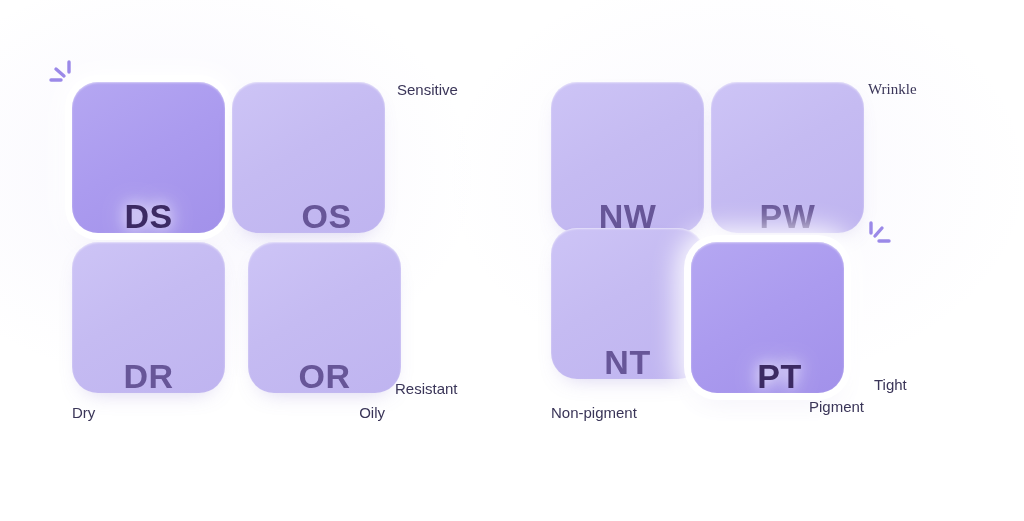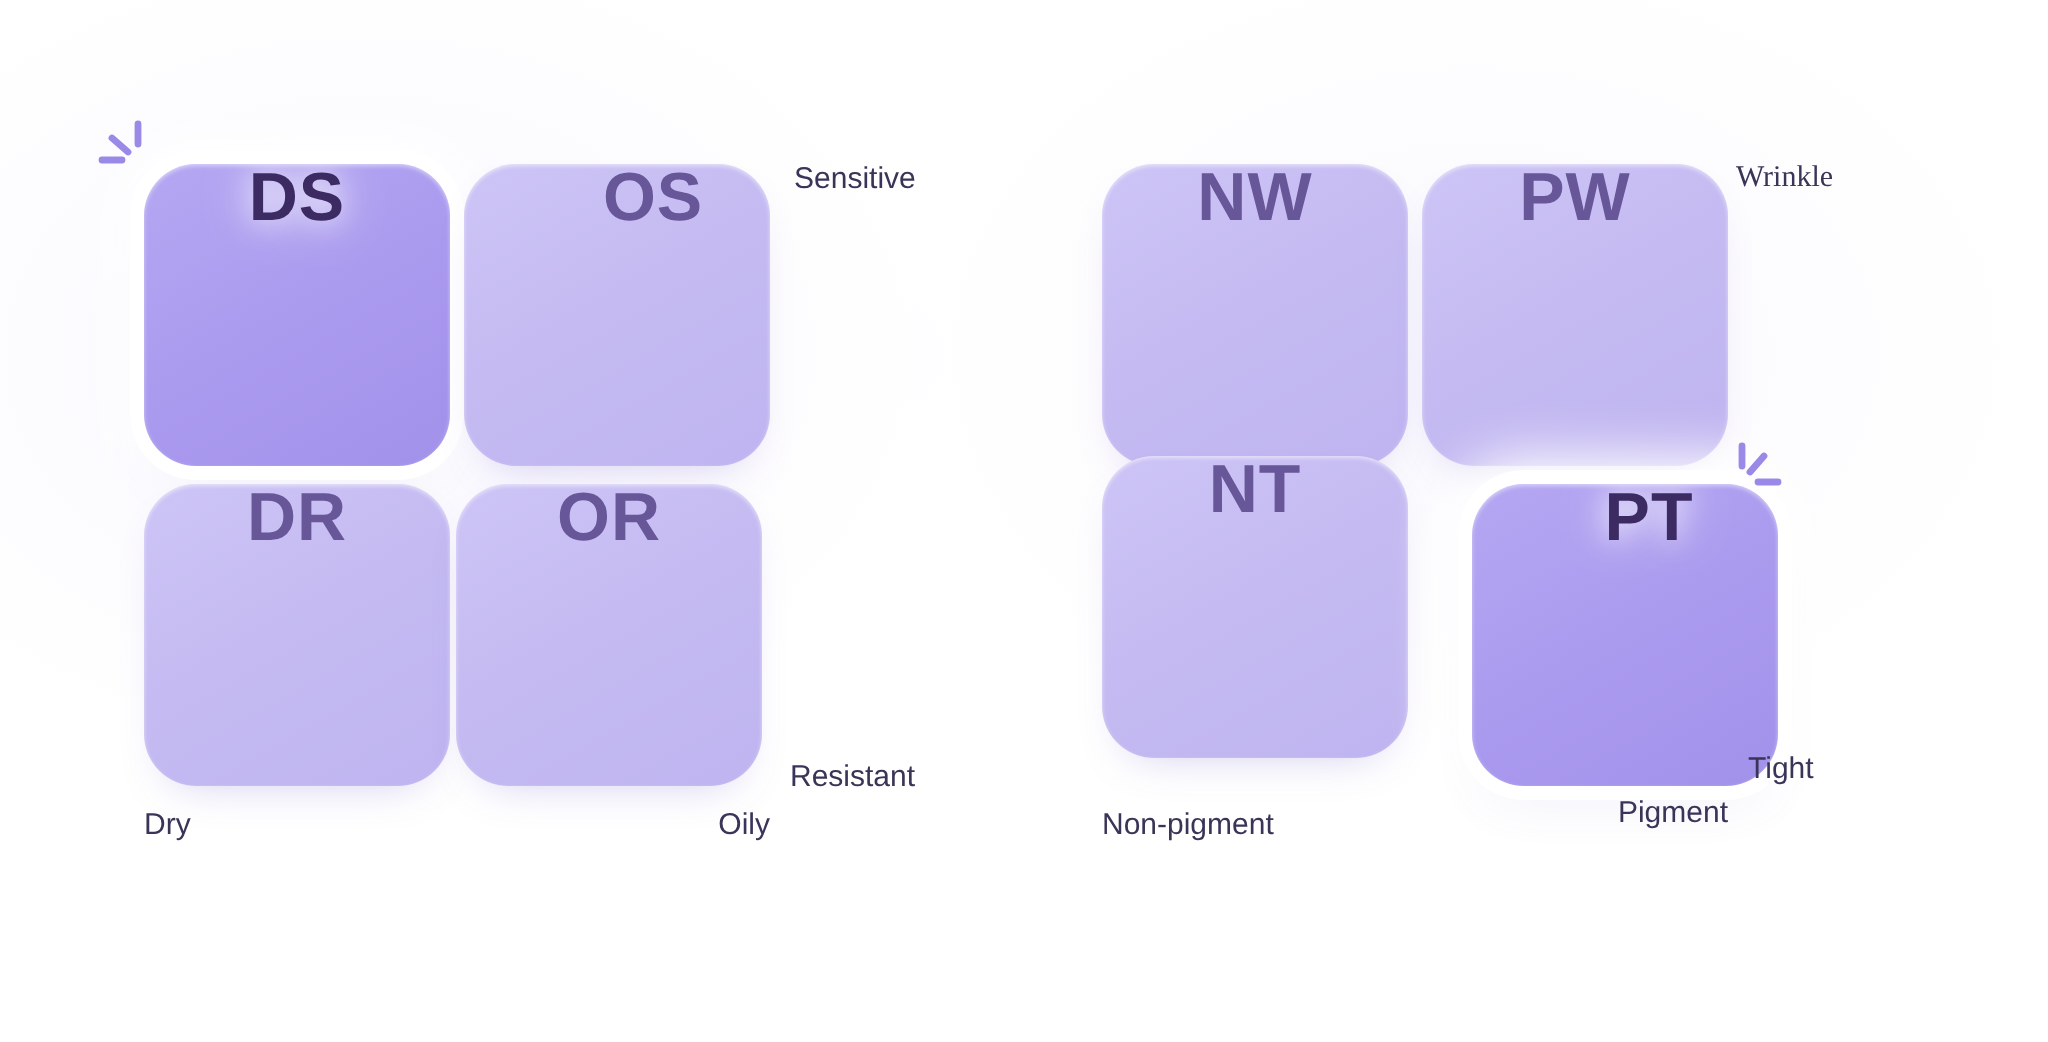--- a/index.html
+++ b/index.html
@@ -33,21 +33,21 @@
     left: 0;
   }
 
   
   .tile {
     position: absolute;
     width: 153px;
     height: 151px;
     border-radius: 26px;
     display: flex;
-    align-items: flex-start;
+    align-items: flex-end;
     justify-content: center;
     box-sizing: border-box;
   }
   .tile .code {
     font-size: 34px;
     font-weight: 700;
     letter-spacing: 0.5px;
     line-height: 1;
     user-select: none;
   }
@@ -102,21 +102,21 @@
     <div>
       <div class="tile selected" style="left: 72px; top: 82px;">
         <span class="code">DS</span>
       </div>
       <div class="tile plain" style="left: 232px; top: 82px; padding-left: 36px;">
         <span class="code">OS</span>
       </div>
       <div class="tile plain" style="left: 72px; top: 242px;">
         <span class="code">DR</span>
       </div>
-      <div class="tile plain" style="left: 228px; top: 242px;">
+      <div class="tile plain" style="left: 248px; top: 242px;">
         <span class="code">OR</span>
       </div>
       <div class="axis-label" style="top: 82px; left: 397px; text-align: center;">Sensitive</div>
       <div class="axis-label" style="top: 381px; left: 395px;">Resistant</div>
       <div class="axis-label" style="top: 405px; left: 72px;">Dry</div>
       <div class="axis-label right-anchor" style="top: 405px; left: 0px; width: 385px;">Oily</div>
       <div class="sparkle" style="left: 48px; top: 57px;">
         <svg viewBox="0 0 34 34">
           <line x1="3" y1="23" x2="13" y2="23" stroke="#9b89e8" stroke-width="3.4" stroke-linecap="round"></line>
           <line x1="8" y1="12" x2="16" y2="19" stroke="#9b89e8" stroke-width="3.4" stroke-linecap="round"></line>
@@ -127,21 +127,21 @@
     <div>
       <div class="tile plain" style="left: 551px; top: 82px;">
         <span class="code">NW</span>
       </div>
       <div class="tile plain" style="left: 711px; top: 82px;">
         <span class="code">PW</span>
       </div>
       <div class="tile plain" style="left: 551px; top: 228px;">
         <span class="code">NT</span>
       </div>
-      <div class="tile selected" style="left: 736px; top: 242px; padding-left: 24px;">
+      <div class="tile selected" style="left: 691px; top: 242px; padding-left: 24px;">
         <span class="code">PT</span>
       </div>
       <div class="axis-label" style="top: 82px; left: 868px; font-family: Liberation Serif, serif;">Wrinkle</div>
       <div class="axis-label" style="top: 377px; left: 874px;">Tight</div>
       <div class="axis-label" style="top: 405px; left: 551px;">Non-pigment</div>
       <div class="axis-label right-anchor" style="top: 399px; left: 0px; width: 864px;">Pigment</div>
       <div class="sparkle" style="left: 860px; top: 220px; transform: rotate(90deg);">
         <svg viewBox="0 0 34 34">
           <line x1="3" y1="23" x2="13" y2="23" stroke="#9b89e8" stroke-width="3.4" stroke-linecap="round"></line>
           <line x1="8" y1="12" x2="16" y2="19" stroke="#9b89e8" stroke-width="3.4" stroke-linecap="round"></line>

